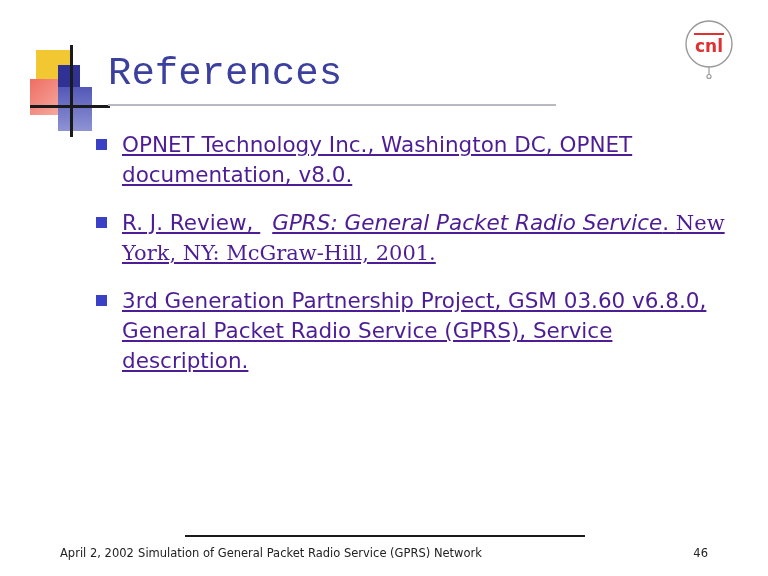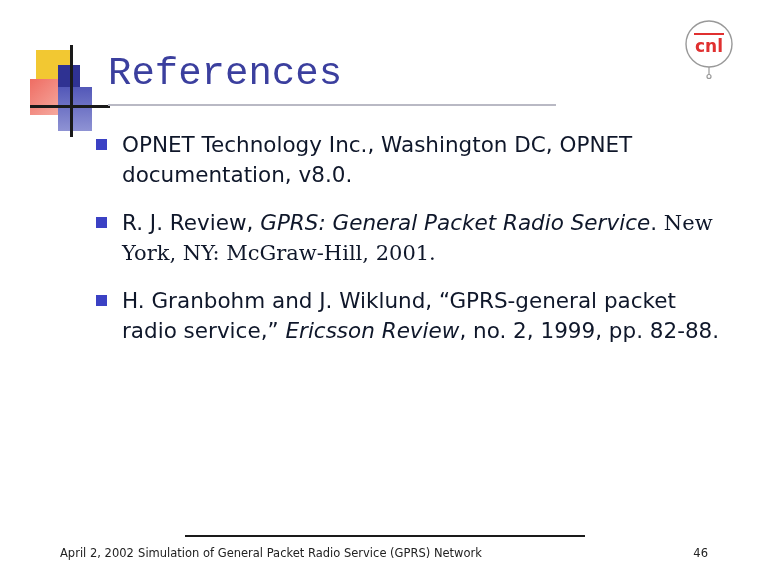--- a/index.html
+++ b/index.html
@@ -113,24 +113,25 @@
     width: 11px;
     height: 11px;
     background: #3b41c4;
     flex: 0 0 11px;
     margin-top: 9px;
     margin-right: 15px;
   }
   .bullet-text {
     font-size: 21.5px;
     line-height: 30px;
-    color: #0f172a;
+    color: #4c1d95;
     font-family: "DejaVu Sans", sans-serif;
-  }
-  .bullet-text .ital { font-style: italic; }
+    text-decoration: underline;
+  }
+  .bullet-text .ital { font-style: italic; margin-left: 12px; }
   .bullet-text .serif {
     font-family: "DejaVu Serif", serif;
     font-size: 21px;
   }
 
   
   .footer-rule {
     position: absolute;
     left: 185px;
     top: 535px;
@@ -194,25 +195,25 @@
     <div class="bullet-row">
       <div class="bullet-mark"></div>
       <div class="bullet-text"><span>OPNET Technology Inc., Washington DC, OPNET documentation, v8.0.</span></div>
     </div>
 
     <div class="bullet-row">
       <div class="bullet-mark"></div>
       <div class="bullet-text"><span>R. J. Review, </span><span class="ital">GPRS: General Packet Radio Service</span><span>. </span><span class="serif">New York, NY: McGraw-Hill, 2001.</span></div>
     </div>
 
-
     <div class="bullet-row">
       <div class="bullet-mark"></div>
-      <div class="bullet-text"><span>H. Granbohm and J. Wiklund, “GPRS-general packet radio service,” </span><span class="ital">Ericsson Review</span><span>, no. 2, 1999, pp. 82-88.</span></div>
+      <div class="bullet-text"><span>3rd Generation Partnership Project, GSM 03.60 v6.8.0, General Packet Radio Service (GPRS), Service description.</span></div>
     </div>
+
 
   </div>
 
   <div class="footer-rule"></div>
   <div class="footer-date">April 2, 2002</div>
   <div class="footer-center">Simulation of General Packet Radio Service (GPRS) Network</div>
   <div class="footer-page">46</div>
 
 </div>
 

